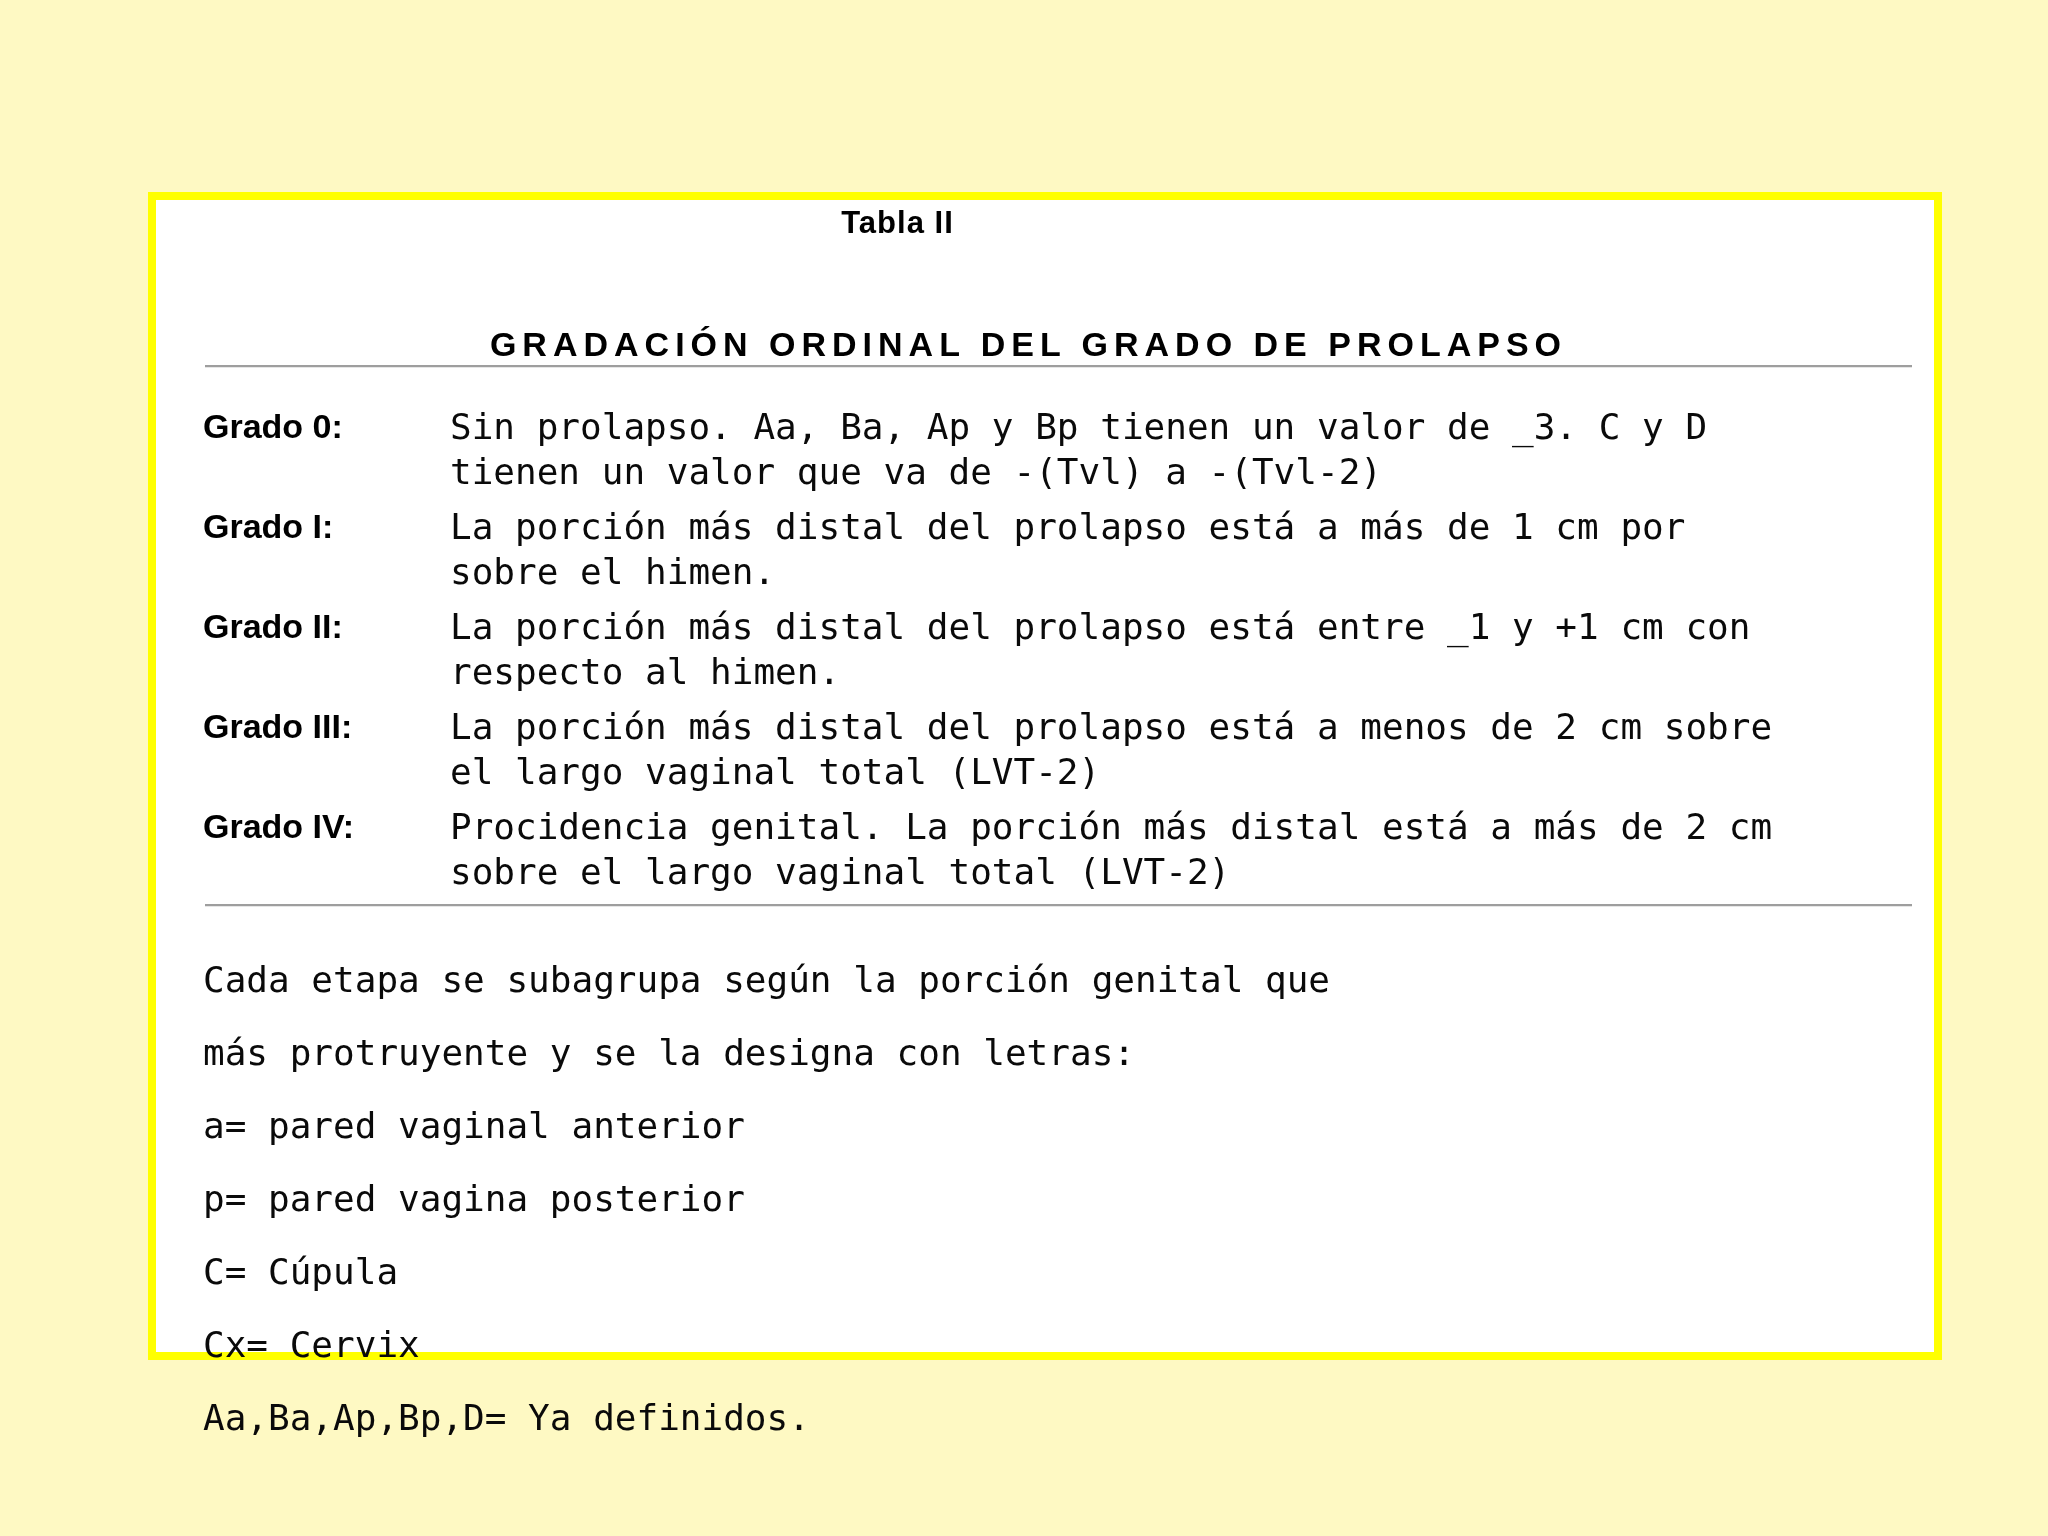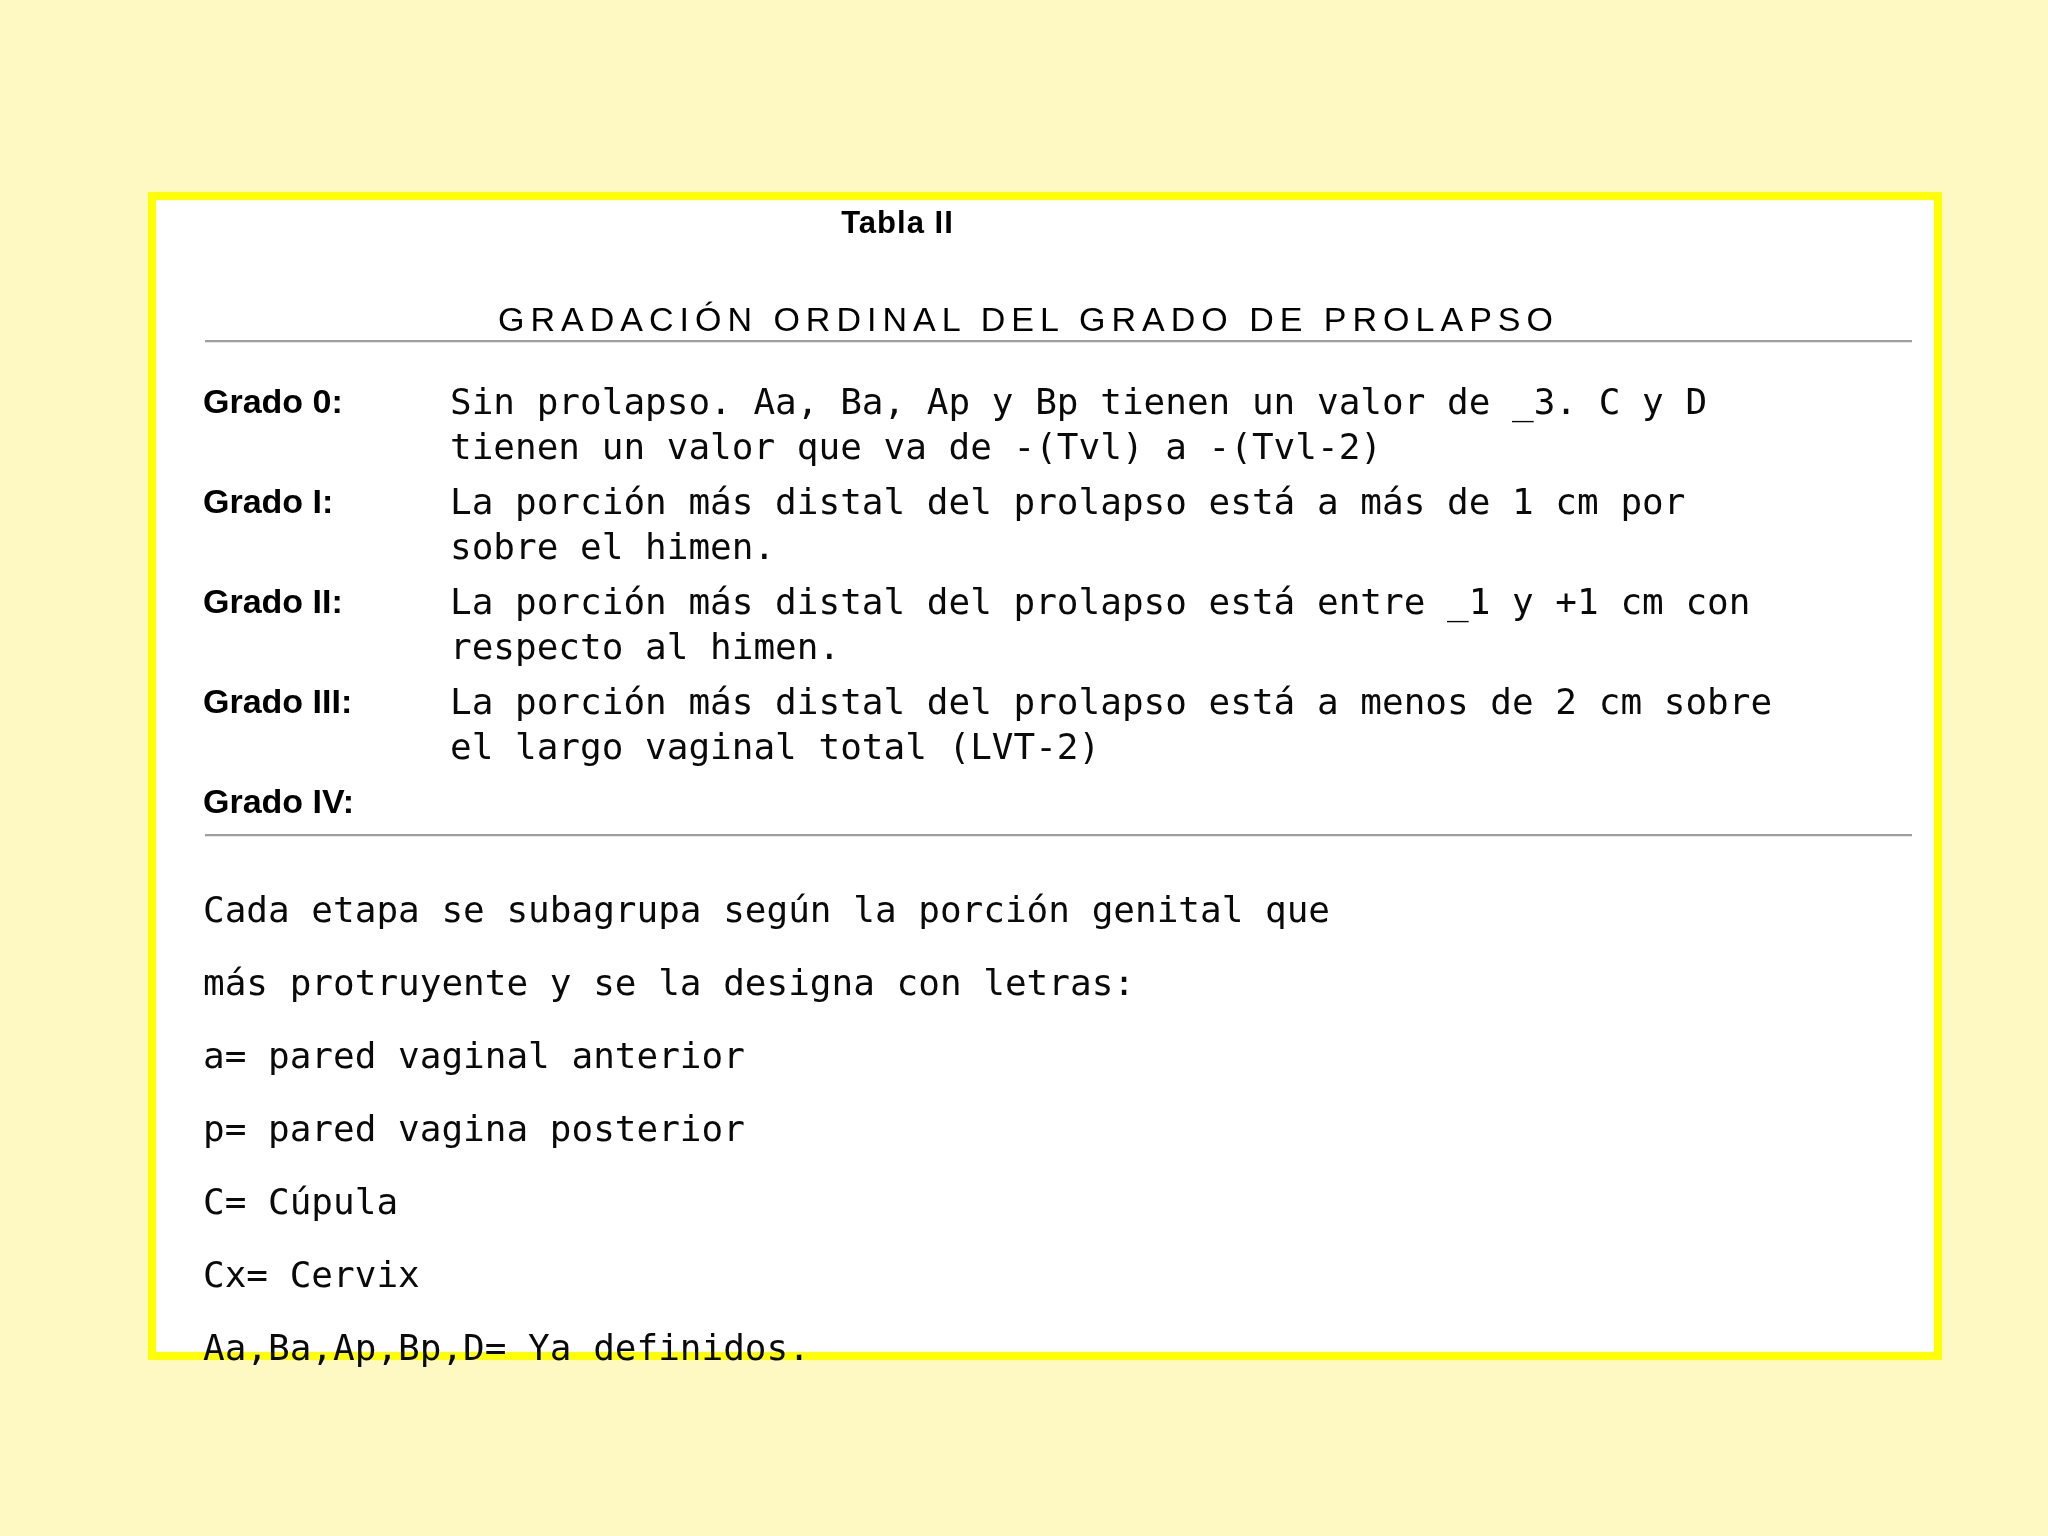--- a/index.html
+++ b/index.html
@@ -36,24 +36,24 @@
     font-family: "Liberation Sans", sans-serif;
     font-weight: bold;
     font-size: 31px;
     line-height: 38px;
     letter-spacing: 1px;
     color: #000000;
   }
   .heading {
     position: relative;
     left: -40px;
-    margin-top: 56px;
+    margin-top: 81px;
     text-align: center;
     font-family: "Liberation Sans", sans-serif;
-    font-weight: normal;
+    font-weight: bold;
     font-size: 34px;
     line-height: 42px;
     letter-spacing: 6px;
     color: #000000;
   }
   hr.rule {
     border: none;
     border-top: 2px solid #9e9e9e;
     border-bottom: 1px solid #e6e6e6;
     margin: 0 22px 0 2px;
@@ -120,20 +120,22 @@
         <div class="row-text">La porción más distal del prolapso está entre _1 y +1 cm con
 respecto al himen.</div>
       </div>
       <div class="row">
         <div class="row-label">Grado III:</div>
         <div class="row-text">La porción más distal del prolapso está a menos de 2 cm sobre
 el largo vaginal total (LVT-2)</div>
       </div>
       <div class="row">
         <div class="row-label">Grado IV:</div>
+        <div class="row-text">Procidencia genital. La porción más distal está a más de 2 cm
+sobre el largo vaginal total (LVT-2)</div>
       </div>
     </div>
 
     <hr class="rule rule-bottom">
 
     <div class="footnote">
       <div class="footnote-line">Cada etapa se subagrupa según la porción genital que</div>
       <div class="footnote-line">más protruyente y se la designa con letras:</div>
       <div class="footnote-line">a= pared vaginal anterior</div>
       <div class="footnote-line">p= pared vagina posterior</div>

